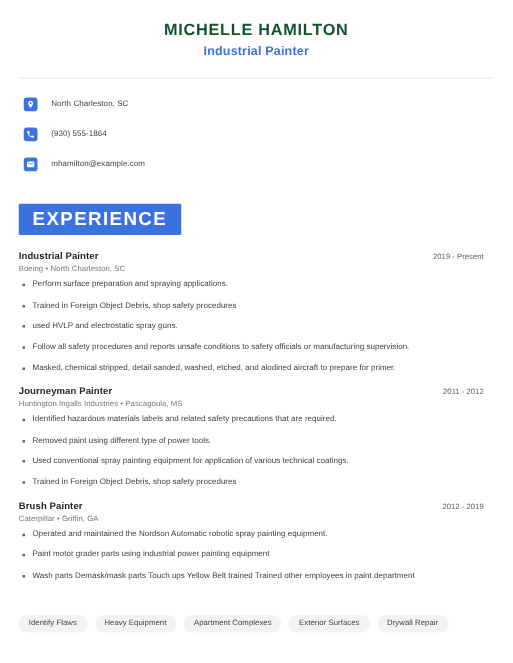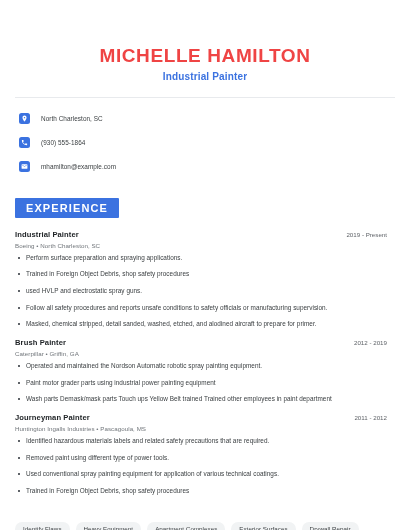--- a/index.html
+++ b/index.html
@@ -22,26 +22,25 @@
     padding: 0 15px;
     position: relative;
   }
 
   
   .header {
     padding-top: 17px;
     text-align: center;
   }
   .full-name {
-    font-size: 19px;
+    font-size: 13px;
     font-weight: bold;
     letter-spacing: 0.6px;
-    color: #ef4444;
+    color: #14532d;
     line-height: 1.15;
-    margin-top: 28px;
   }
   .job-title {
     margin-top: 4px;
     font-size: 10px;
     font-weight: bold;
     color: #3b72e0;
     letter-spacing: 0.15px;
   }
 
   .divider {
@@ -78,21 +77,21 @@
     font-size: 6.4px;
     color: #3c4043;
     letter-spacing: 0.05px;
   }
 
   
   .section-tag {
     display: inline-block;
     background: #3b72e0;
     color: #ffffff;
-    font-size: 11px;
+    font-size: 15px;
     font-weight: bold;
     letter-spacing: 1.1px;
     padding: 4px 11px 4px 11px;
     border-radius: 1px;
   }
   .experience-block { margin-top: 22px; }
   .skills-block { margin-top: 26px; }
 
   
   .entries { margin-top: 12px; }
@@ -219,45 +218,45 @@
           <li>Perform surface preparation and spraying applications.</li>
           <li>Trained in Foreign Object Debris, shop safety procedures</li>
           <li>used HVLP and electrostatic spray guns.</li>
           <li>Follow all safety procedures and reports unsafe conditions to safety officials or manufacturing supervision.</li>
           <li>Masked, chemical stripped, detail sanded, washed, etched, and alodined aircraft to prepare for primer.</li>
         </ul>
       </div>
 
       <div class="entry">
         <div class="entry-head">
-          <span class="entry-role">Brush Painter</span>
-          <span class="entry-dates">2012 - 2019</span>
-        </div>
-        <div class="entry-meta">Caterpillar • Griffin, GA</div>
-        <ul class="bullets">
-          <li>Operated and maintained the Nordson Automatic robotic spray painting equipment.</li>
-          <li>Paint motor grader parts using industrial power painting equipment</li>
-          <li>Wash parts Demask/mask parts Touch ups Yellow Belt trained Trained other employees in paint department</li>
-        </ul>
-      </div>
-
-      <div class="entry">
-        <div class="entry-head">
           <span class="entry-role">Journeyman Painter</span>
           <span class="entry-dates">2011 - 2012</span>
         </div>
         <div class="entry-meta">Huntington Ingalls Industries • Pascagoula, MS</div>
         <ul class="bullets">
           <li>Identified hazardous materials labels and related safety precautions that are required.</li>
           <li>Removed paint using different type of power tools.</li>
           <li>Used conventional spray painting equipment for application of various technical coatings.</li>
           <li>Trained in Foreign Object Debris, shop safety procedures</li>
         </ul>
       </div>
 
+      <div class="entry">
+        <div class="entry-head">
+          <span class="entry-role">Brush Painter</span>
+          <span class="entry-dates">2012 - 2019</span>
+        </div>
+        <div class="entry-meta">Caterpillar • Griffin, GA</div>
+        <ul class="bullets">
+          <li>Operated and maintained the Nordson Automatic robotic spray painting equipment.</li>
+          <li>Paint motor grader parts using industrial power painting equipment</li>
+          <li>Wash parts Demask/mask parts Touch ups Yellow Belt trained Trained other employees in paint department</li>
+        </ul>
+      </div>
+
     </div>
   </div>
 
   <div class="skills-block">
     <div class="chips">
       <span class="chip">Identify Flaws</span>
       <span class="chip">Heavy Equipment</span>
       <span class="chip">Apartment Complexes</span>
       <span class="chip">Exterior Surfaces</span>
       <span class="chip">Drywall Repair</span>

